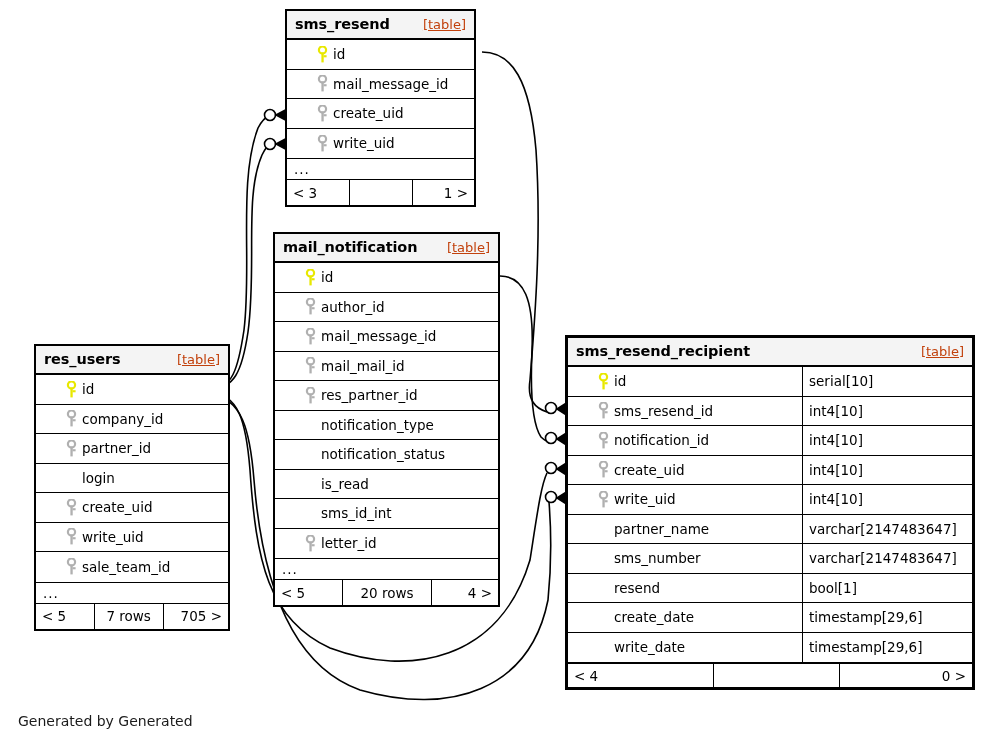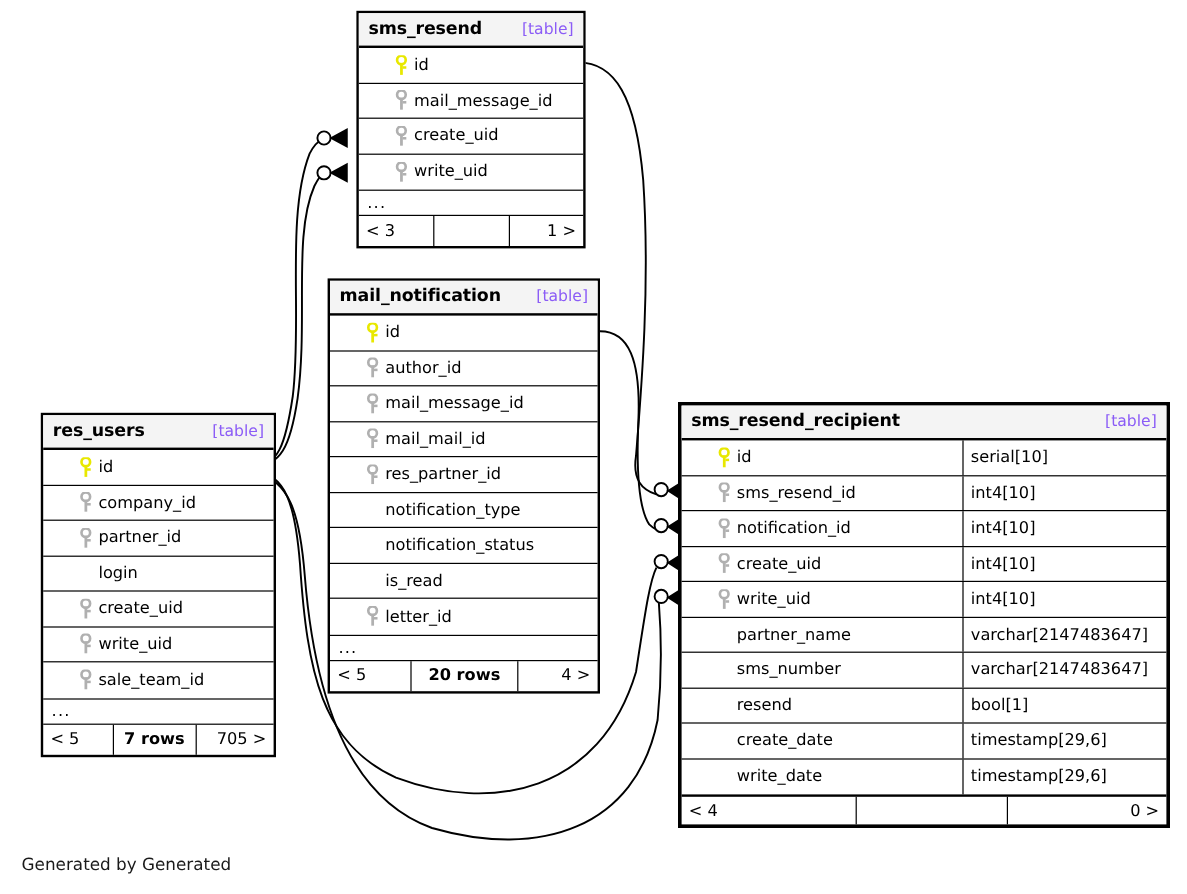--- a/index.html
+++ b/index.html
@@ -39,23 +39,24 @@
   }
   .tbl-title {
     font-weight: bold;
     font-size: 14.5px;
     color: #000000;
     letter-spacing: -0.1px;
     white-space: nowrap;
   }
   .tbl-tag {
     font-size: 13px;
-    color: #8b5cf6;
+    color: #c2410c;
     padding-left: 14px;
     white-space: nowrap;
+    text-decoration: underline;
   }
   .col-row {
     display: flex;
     align-items: stretch;
     border-bottom: 1.5px solid #000000;
     height: 29.5px;
   }
   .col-row:last-of-type { border-bottom: none; }
   .col-name {
     display: flex;
@@ -103,21 +104,21 @@
   .foot-cell {
     display: flex;
     align-items: center;
     font-size: 13.5px;
     color: #000000;
     padding: 0 6px;
     border-left: 1.5px solid #000000;
   }
   .foot-cell:first-child { border-left: none; }
   .foot-left  { justify-content: flex-start; }
-  .foot-mid   { justify-content: center; font-weight: bold; }
+  .foot-mid   { justify-content: center; }
   .foot-right { justify-content: flex-end; }
   #footer-note {
     position: absolute;
     left: 18px;
     top: 713px;
     font-size: 14px;
     color: #1a1a1a;
     white-space: nowrap;
   }
 </style>
@@ -169,21 +170,21 @@
         <path d="M 557,469 L 568,462 L 568,476 Z" fill="#000000"></path>
       </g>
 
       <g>
         <circle cx="551" cy="497" r="5.5" fill="#ffffff"></circle>
         <path d="M 557,498 L 568,491 L 568,505 Z" fill="#000000"></path>
       </g>
     </g>
   </svg>
 
-  <div class="table-box" id="tbl-sms_resend" style="left:297px; top:9px; width:191px;">
+  <div class="table-box" id="tbl-sms_resend" style="left:285px; top:9px; width:191px;">
     <div class="tbl-header">
       <span class="tbl-title">sms_resend</span>
       <span class="tbl-tag">[table]</span>
     </div>
     <div>
         <div class="col-row">
           <div class="col-name">
             <span class="keyslot">
               <svg width="11" height="17" viewBox="0 0 11 17">
                 <circle cx="5.5" cy="4" r="3.6" fill="none" stroke="#e8e800" stroke-width="2.2"></circle>
@@ -318,20 +319,26 @@
           </div>
         </div>
         <div class="col-row">
           <div class="col-name">
             <span class="keyslot"></span>
             <span>is_read</span>
           </div>
         </div>
         <div class="col-row">
           <div class="col-name">
+            <span class="keyslot"></span>
+            <span>sms_id_int</span>
+          </div>
+        </div>
+        <div class="col-row">
+          <div class="col-name">
             <span class="keyslot">
               <svg width="11" height="17" viewBox="0 0 11 17">
                 <circle cx="5.5" cy="4" r="3.6" fill="none" stroke="#b0b0b0" stroke-width="2.2"></circle>
                 <rect x="4.4" y="6.4" width="2.3" height="10" fill="#b0b0b0"></rect>
                 <rect x="6.5" y="9.2" width="3.1" height="2.1" fill="#b0b0b0"></rect>
               </svg>
             </span>
             <span>letter_id</span>
           </div>
         </div>

